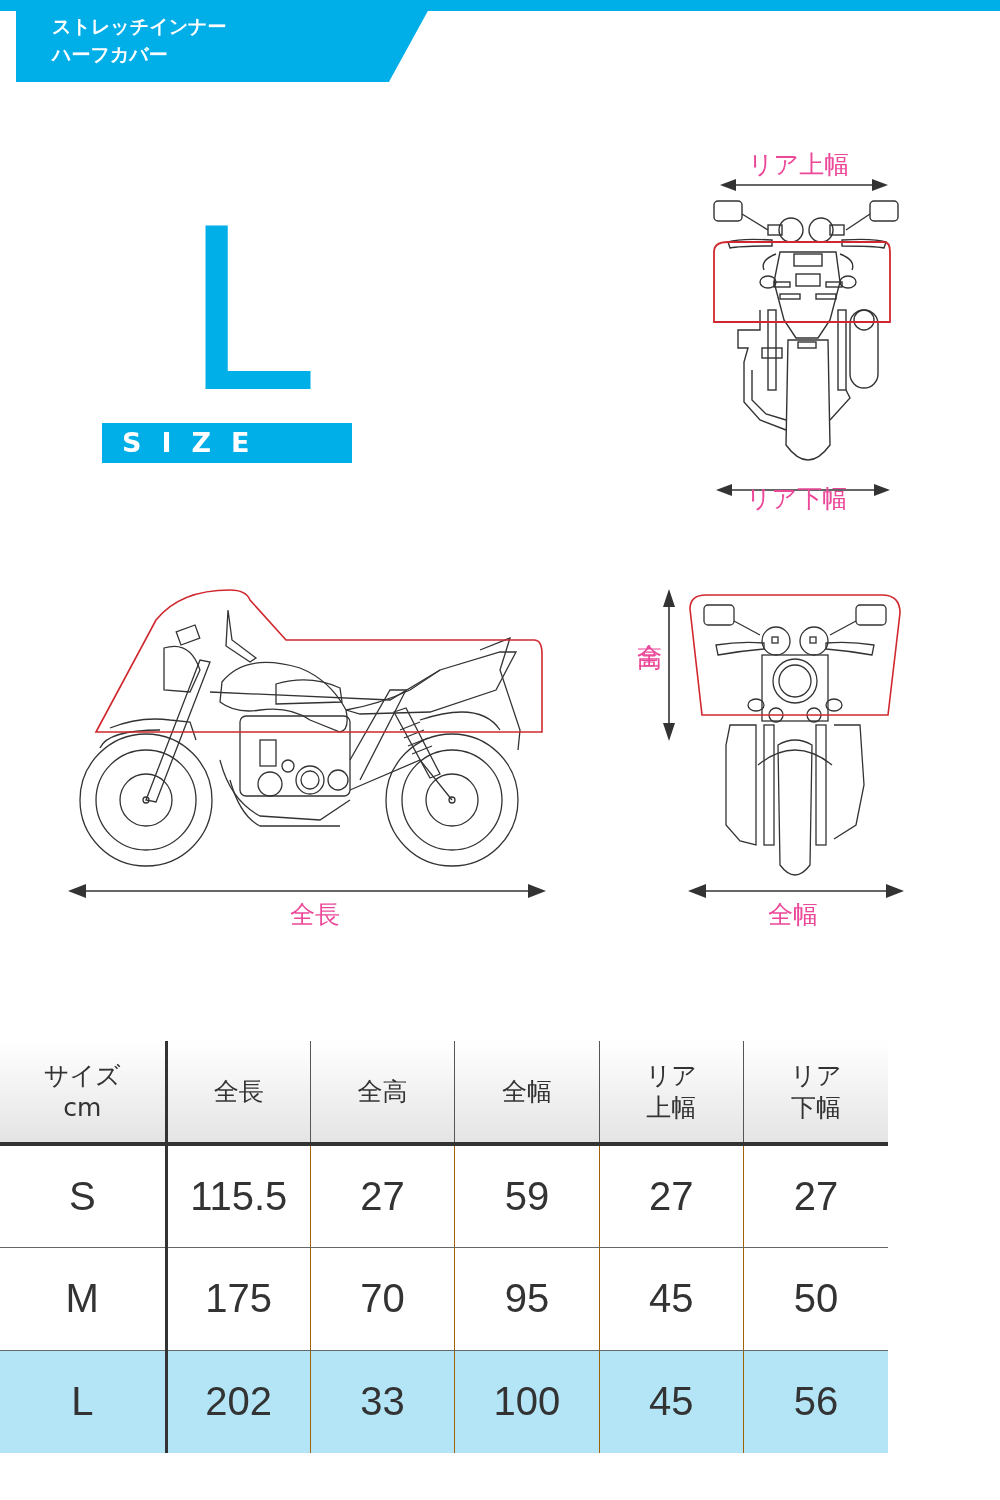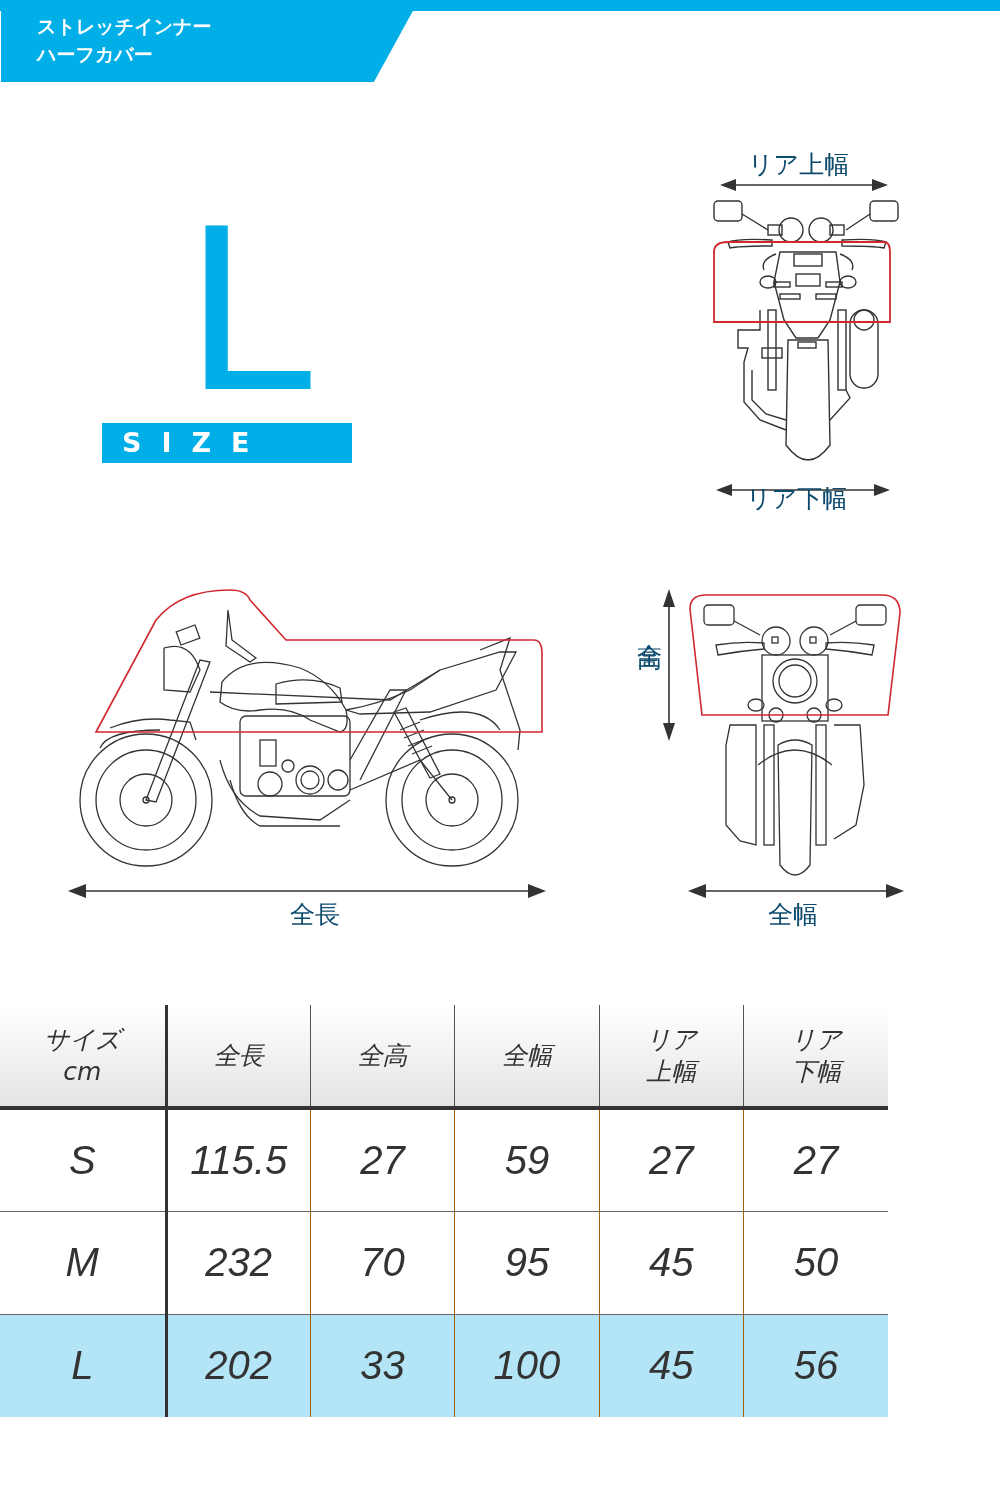--- a/index.html
+++ b/index.html
@@ -1,21 +1,21 @@
 <!DOCTYPE html>
 <html><head>
 <meta charset="utf-8">
 <style>
   * { margin: 0; padding: 0; box-sizing: border-box; }
   html, body { width: 1000px; height: 1500px; background: #ffffff; overflow: hidden; }
   body { position: relative; font-family: "DejaVu Sans", "Liberation Sans", sans-serif; color: #333333; }
 
   .top-strip { position: absolute; left: 0; top: 0; width: 1000px; height: 11px; background: #00aee8; }
   .banner {
-    position: absolute; left: 1px; top: 0; width: 412px; height: 82px; background: #00aee8;
+    position: absolute; left: 16px; top: 0; width: 412px; height: 82px; background: #00aee8;
     clip-path: polygon(0 0, 100% 0, 100% 13%, 90.5% 100%, 0 100%);
   }
   .banner-title {
     position: absolute; left: 36px; top: 12px; color: #ffffff;
     font-size: 19px; font-weight: bold; line-height: 28px; white-space: pre-line;
   }
 
   .size-letter {
     position: absolute; left: 186px; top: 188px; width: 110px; text-align: center;
     font-family: "Liberation Sans", sans-serif; font-size: 238px; line-height: 1;
@@ -24,25 +24,25 @@
   .size-bar {
     position: absolute; left: 102px; top: 423px; width: 250px; height: 40px; background: #00aee8;
     color: #ffffff; font-size: 27px; font-weight: bold; line-height: 40px;
     letter-spacing: 20px; padding-left: 20px;
     font-family: "DejaVu Sans", sans-serif;
   }
 
   .diagram { position: absolute; }
   .diagram svg { display: block; }
 
-  .dim-label { position: absolute; font-size: 25px; color: #0c4a6e; font-weight: normal; white-space: nowrap; }
+  .dim-label { position: absolute; font-size: 25px; color: #ec4899; font-weight: normal; white-space: nowrap; }
   .dim-label.vertical { writing-mode: vertical-rl; text-orientation: upright; letter-spacing: 0; }
 
   .spec-table {
-    position: absolute; left: 0; top: 1005px; width: 888px; border-collapse: collapse; table-layout: fixed; font-style: italic;
+    position: absolute; left: 0; top: 1041px; width: 888px; border-collapse: collapse; table-layout: fixed;
   }
   .spec-table th {
     height: 103px; font-weight: normal; font-size: 25px; line-height: 32px; color: #333333;
     background: linear-gradient(#ffffff, #e4e4e4);
     border-left: 1px solid #555555; border-bottom: 4px solid #333333;
     white-space: pre-line; vertical-align: middle; text-align: center;
   }
   .spec-table th:first-child { border-left: none; border-right: 3px solid #333333; }
   .spec-table td {
     height: 103px; font-size: 40px; color: #333333; text-align: center; vertical-align: middle;
@@ -248,21 +248,21 @@
     <tr>
       <td>S</td>
       <td>115.5</td>
       <td>27</td>
       <td>59</td>
       <td>27</td>
       <td>27</td>
     </tr>
     <tr>
       <td>M</td>
-      <td>232</td>
+      <td>175</td>
       <td>70</td>
       <td>95</td>
       <td>45</td>
       <td>50</td>
     </tr>
     <tr class="highlight">
       <td>L</td>
       <td>202</td>
       <td>33</td>
       <td>100</td>

